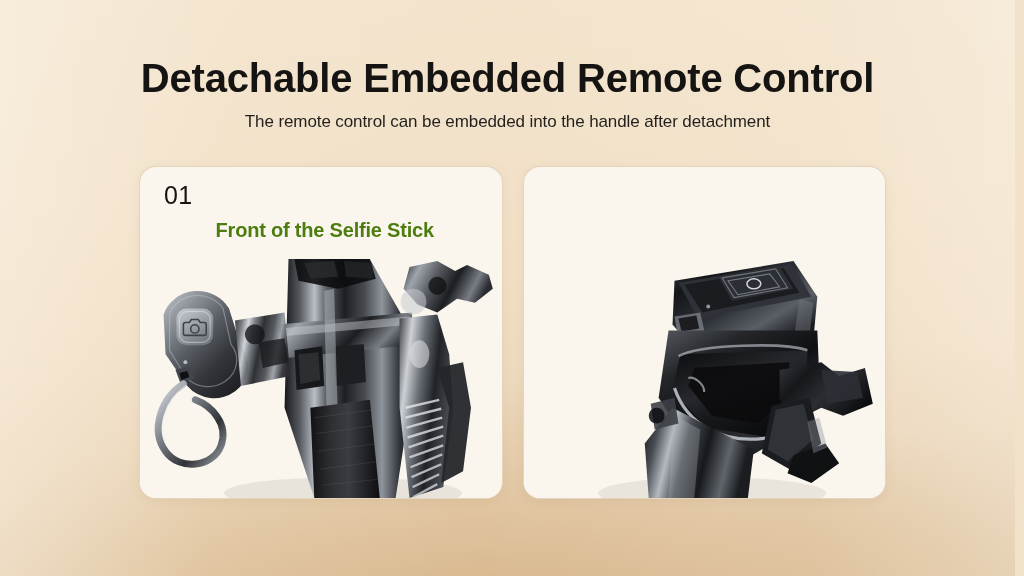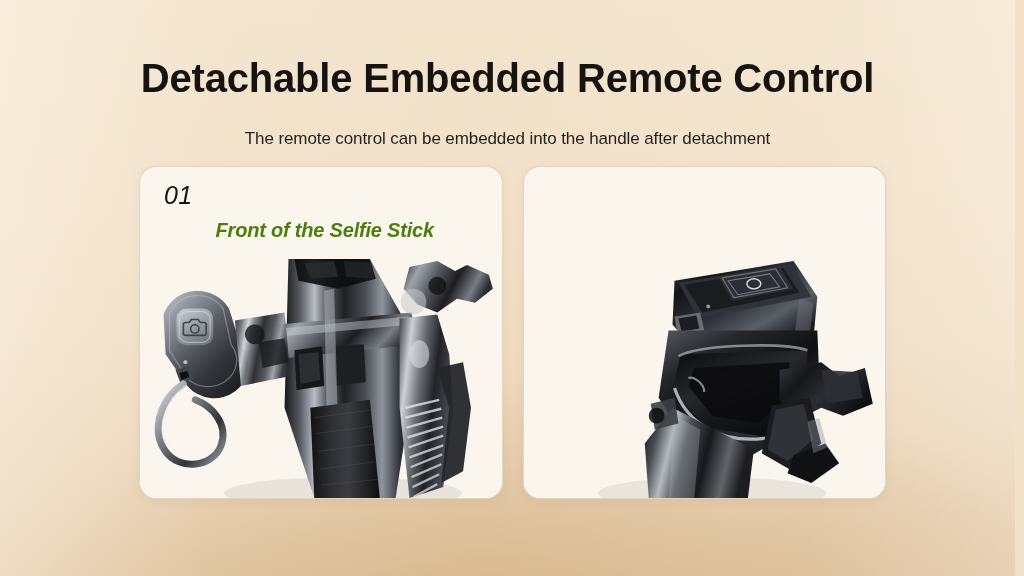--- a/index.html
+++ b/index.html
@@ -20,26 +20,26 @@
     background:linear-gradient(92deg, rgba(255,250,242,0.40) 0%, rgba(255,250,242,0.06) 22%, rgba(255,255,255,0) 48%, rgba(255,252,246,0.10) 80%, rgba(255,252,246,0.34) 100%);
   }
 
   
   .header{position:absolute;left:0;right:0;top:56px;text-align:center;z-index:4;}
   .title{
     font-size:40px;font-weight:bold;color:#161412;letter-spacing:-0.2px;
     line-height:1.14;white-space:nowrap;
   }
   .subtitle{
-    margin-top:27px;font-size:17px;color:#221f1c;font-weight:normal;
+    margin-top:10px;font-size:17px;color:#221f1c;font-weight:normal;
     letter-spacing:-0.1px;white-space:nowrap;
   }
 
   
-  .cards{position:absolute;left:139px;top:166px;width:747px;height:333px;display:flex;gap:20px;z-index:3;font-style:italic;}
+  .cards{position:absolute;left:139px;top:166px;width:747px;height:333px;display:flex;gap:20px;z-index:3;}
   .card{
     position:relative;width:365px;height:333px;border-radius:17px;
     background:#faf6ee;border:1px solid rgba(214,186,150,0.55);
     box-sizing:border-box;overflow:hidden;
     box-shadow:0 2px 10px rgba(150,118,80,0.10);
   }
   .card-text{position:absolute;left:24px;top:14px;right:16px;}
   .num{font-size:25px;font-weight:normal;color:#16140f;line-height:1.18;letter-spacing:0.4px;}
   .card-title{margin-top:8px;font-size:20px;font-weight:bold;color:#4d7c0f;letter-spacing:-0.2px;white-space:nowrap;text-align:center;}
   .card-sub{margin-top:9px;margin-left:3px;font-size:12.5px;color:#2a2621;font-weight:normal;letter-spacing:-0.05px;white-space:nowrap;}

